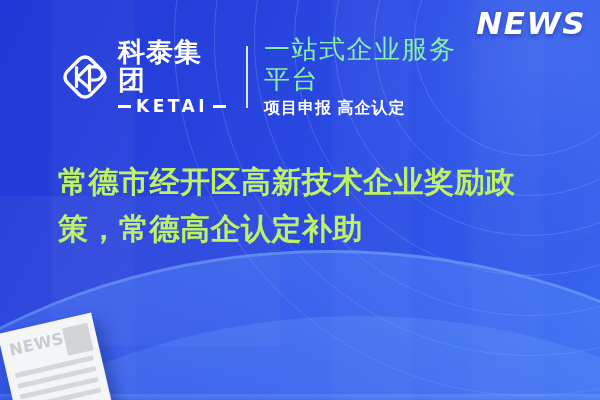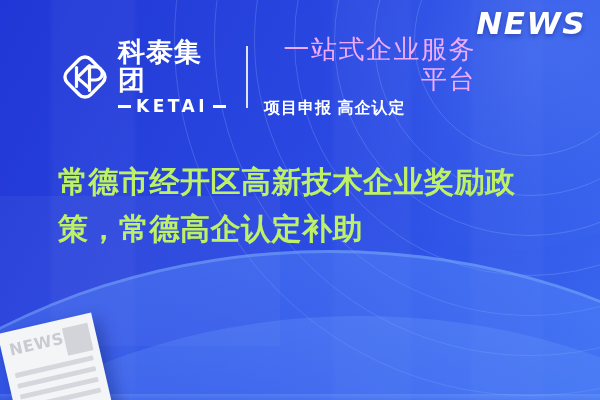--- a/index.html
+++ b/index.html
@@ -184,25 +184,24 @@
     margin-right: 16px;
     flex: 0 0 2px;
   }
   .slogan {
     display: flex;
     flex-direction: column;
     justify-content: center;
   }
   .slogan-main {
     font-size: 26px;
-    color: #f0abfc;
+    color: #86efac;
     letter-spacing: 1.5px;
     line-height: 1.15;
     font-family: "DejaVu Sans", sans-serif;
-    text-align: right;
   }
   .slogan-sub {
     margin-top: 4px;
     font-size: 16px;
     font-weight: bold;
     color: #ffffff;
     letter-spacing: 1px;
     font-family: Liberation Sans, sans-serif;
   }
 

